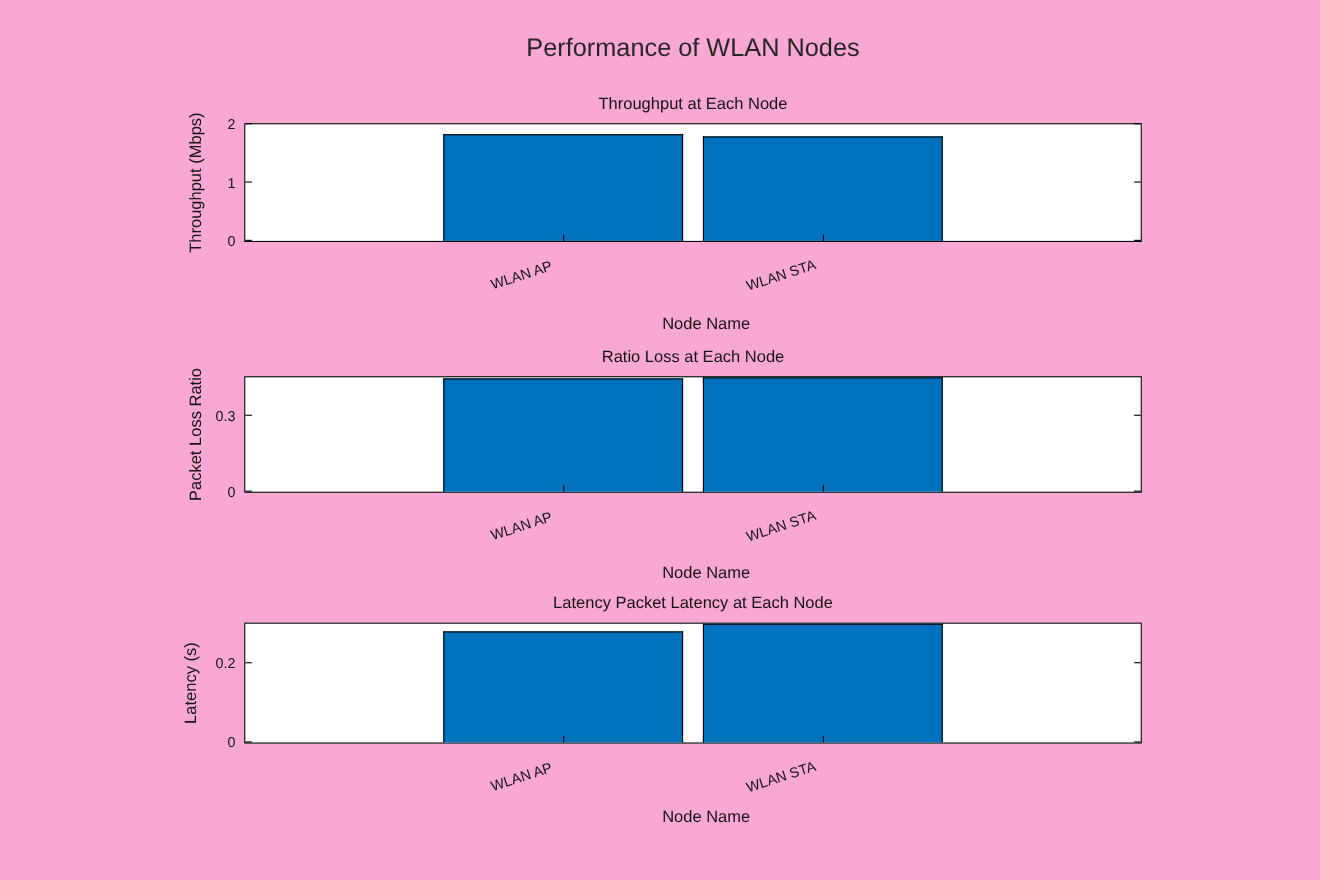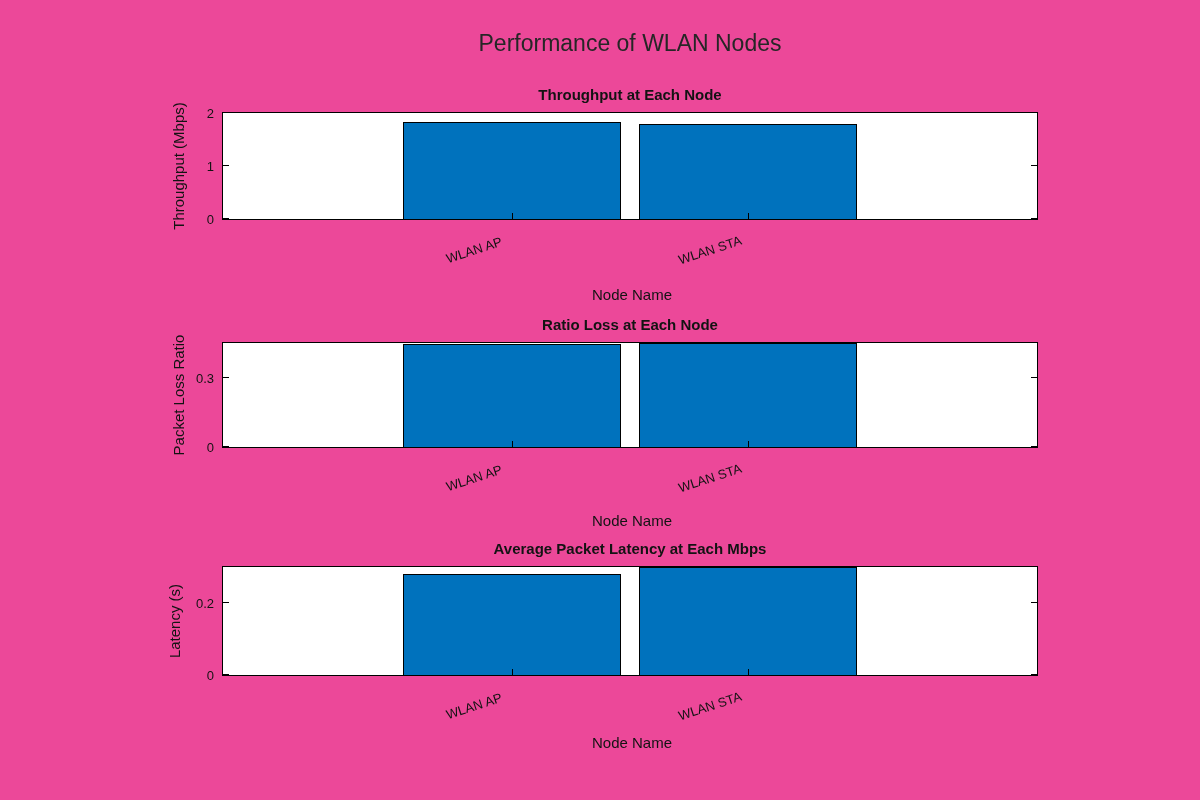--- a/index.html
+++ b/index.html
@@ -3,57 +3,57 @@
 <meta charset="utf-8">
 <style>
   * { margin: 0; padding: 0; box-sizing: border-box; }
   html, body { background: #ffffff; }
   body { font-family: "Liberation Sans", sans-serif; color: #131313; }
 
   .stage {
     position: relative;
     width: 1200px;
     height: 800px;
-    background: #ec4899;
+    background: #f9a8d4;
     overflow: hidden;
   }
 
   .fig-title {
     position: absolute;
     left: 222px;
     width: 816px;
     top: 30px;
     text-align: center;
     font-size: 23px;
     color: #262626;
     white-space: nowrap;
   }
 
   .sp-title {
     position: absolute;
     left: 222px;
     width: 816px;
     text-align: center;
-    font-weight: bold;
+    font-weight: normal;
     font-size: 15px;
     color: #131313;
     white-space: nowrap;
   }
 
   .ylabel {
     position: absolute;
     transform: translate(-50%, -50%) rotate(-90deg);
     white-space: nowrap;
     font-size: 15px;
     color: #131313;
   }
 
   .xlabel {
     position: absolute;
-    left: 224px;
+    left: 234px;
     width: 816px;
     text-align: center;
     font-size: 15px;
     color: #131313;
   }
 
   .plot-area {
     position: absolute;
     border: 1px solid #000000;
     background: #ffffff;
@@ -145,21 +145,21 @@
         <div class="ytick left" style="bottom: 0px;"></div>
         <div class="ytick right" style="bottom: 0px;"></div>
         <div class="yticklabel" style="bottom: 69.3333px;">0.3</div>
         <div class="ytick left" style="bottom: 69.3333px;"></div>
         <div class="ytick right" style="bottom: 69.3333px;"></div>
       </div>
     <div class="xlabel" style="top:512px">Node Name</div>
   </div>
 
   <div class="subplot">
-    <div class="sp-title" style="top:540px">Average Packet Latency at Each Mbps</div>
+    <div class="sp-title" style="top:540px">Latency Packet Latency at Each Node</div>
     <div class="ylabel" style="left:174px; top:621px">Latency (s)</div>
     <div class="plot-area" style="left:222px; top:566px; width:816px; height:110px">
         <div class="bar" style="left: 180.301px; width: 217.338px; height: 100.8px; background: rgb(0, 114, 189); border-color: rgb(0, 0, 0);"></div>
         <div class="xtick" style="left: 288.97px;"></div>
         <div class="xticklabel" style="left: 288.97px; top: 139px;">WLAN AP</div>
         <div class="bar" style="left: 416.361px; width: 217.338px; height: 108px; background: rgb(0, 114, 189); border-color: rgb(0, 0, 0);"></div>
         <div class="xtick" style="left: 525.03px;"></div>
         <div class="xticklabel" style="left: 525.03px; top: 139px;">WLAN STA</div>
         <div class="yticklabel" style="bottom: 0px;">0</div>
         <div class="ytick left" style="bottom: 0px;"></div>

